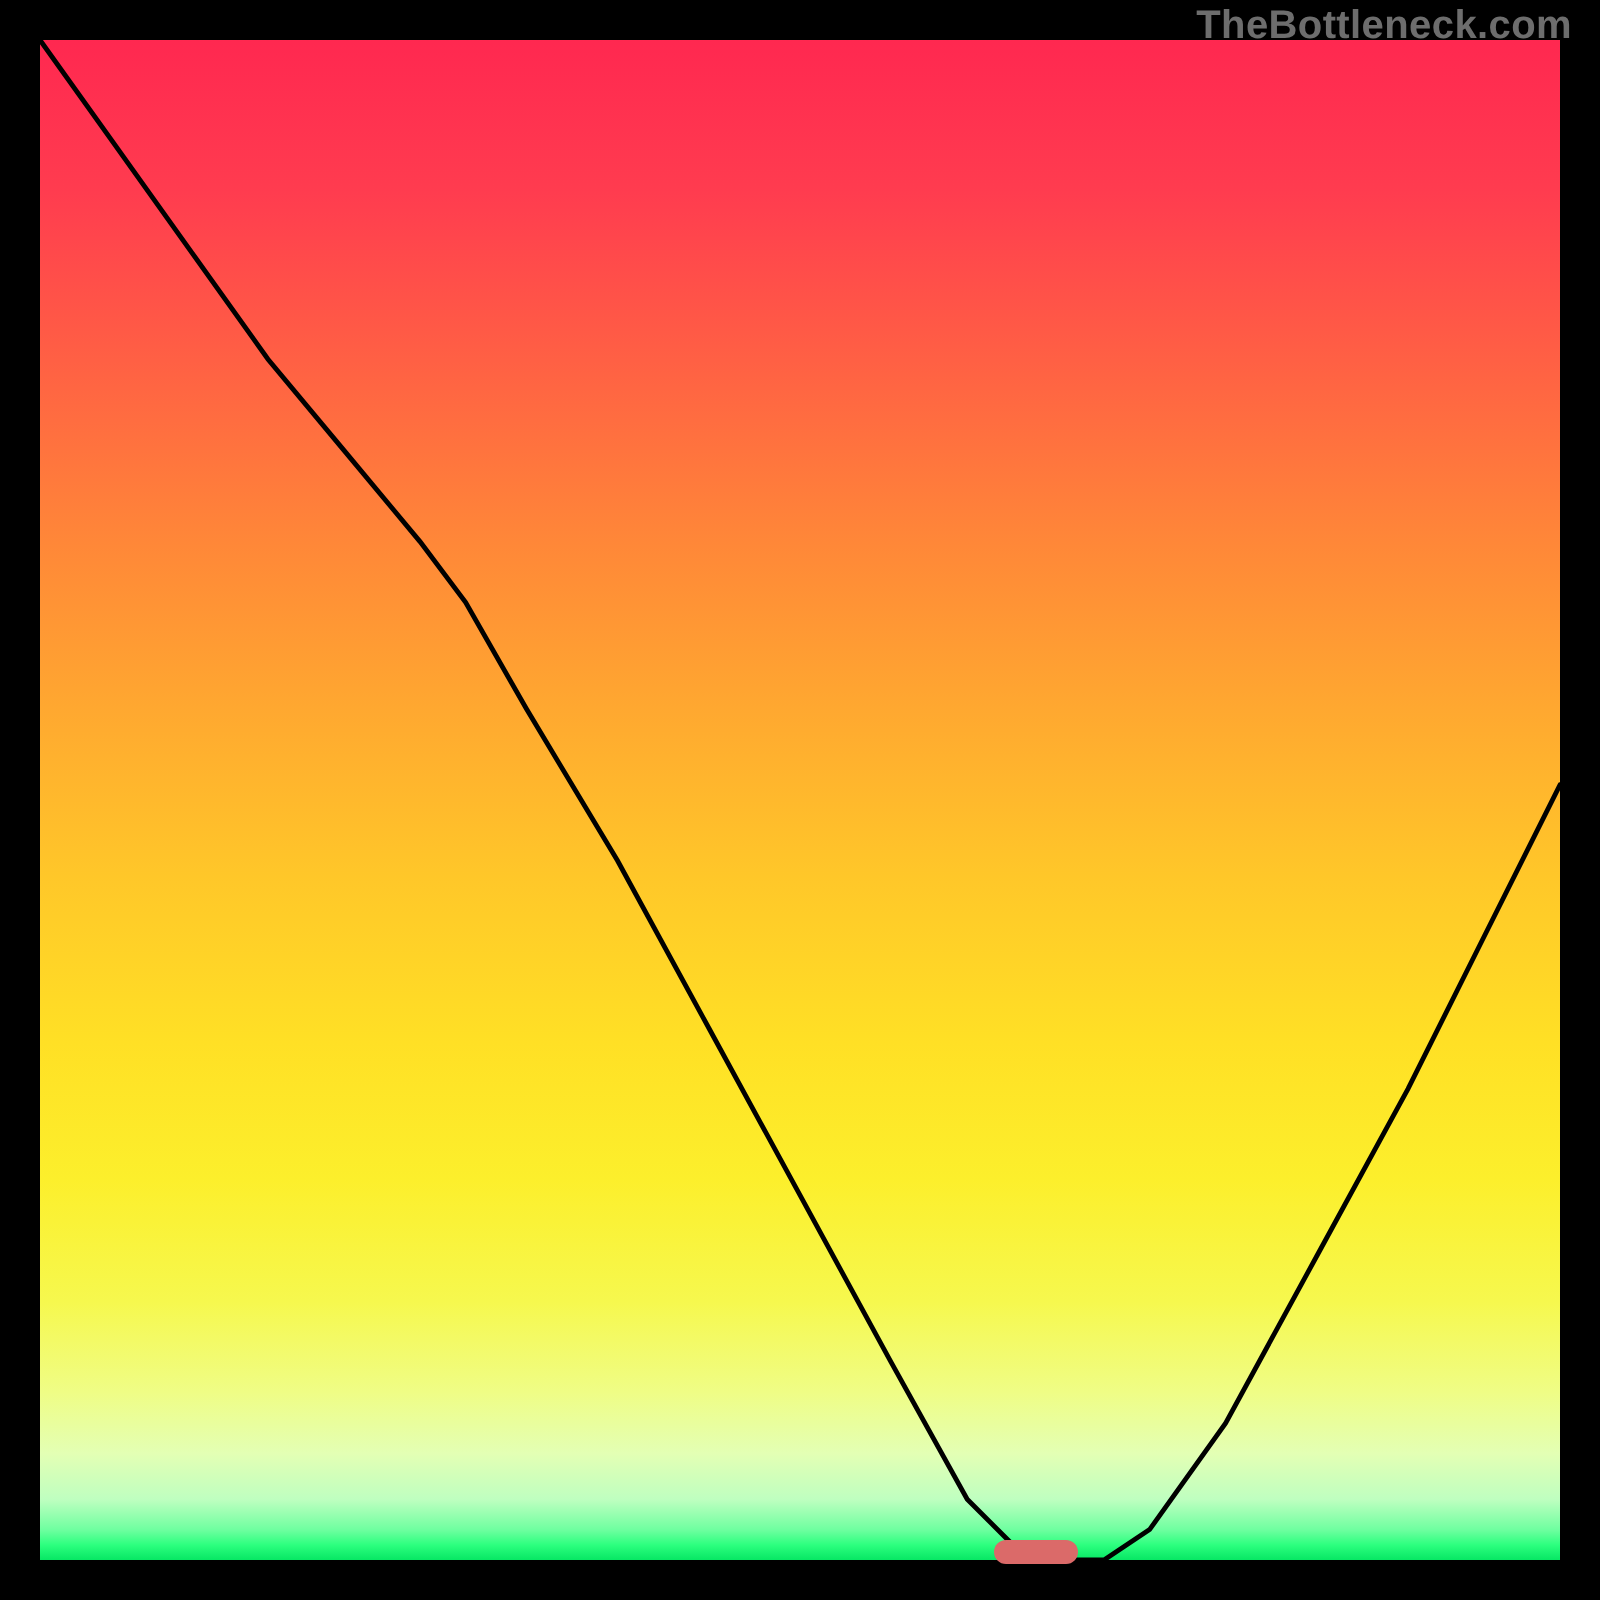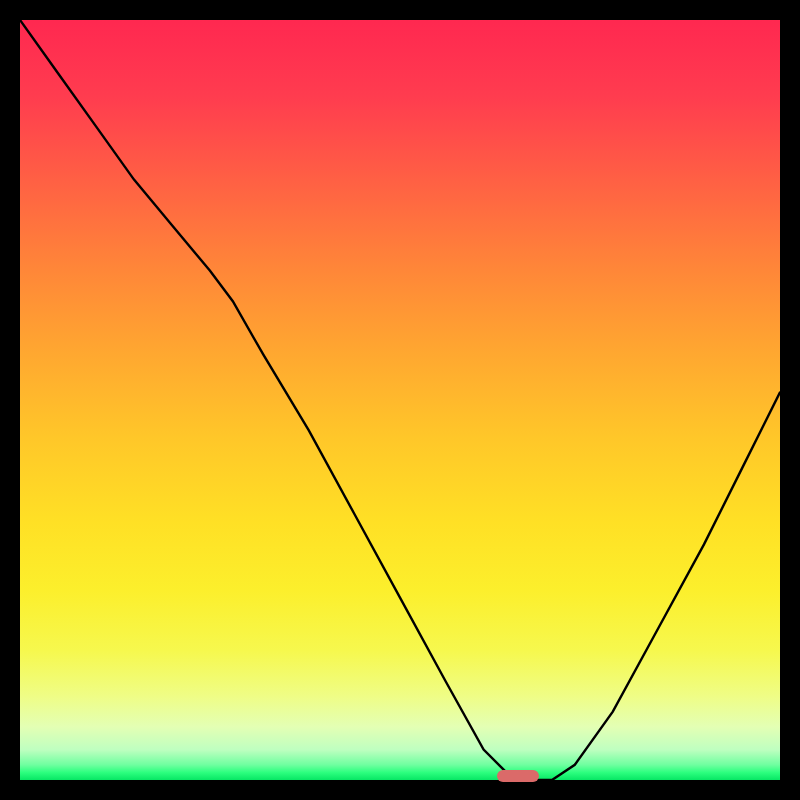--- a/index.html
+++ b/index.html
@@ -65,20 +65,21 @@
     height: 12px;
     background: #db6a69;
     border-radius: 6px;
   }
 </style>
 </head>
 <body>
 
 <div class="container">
 
+  <div class="watermark">TheBottleneck.com</div>
 
   <div class="plot-area"></div>
 
   <svg class="curve-svg" viewBox="0 0 760 760" preserveAspectRatio="none">
     <path fill="none" stroke="#000" stroke-width="2.4" stroke-linecap="round" d="M0.0 0.0 L38.0 53.2 L76.0 106.4 L114.0 159.6 L152.0 205.2 L190.0 250.8 L212.8 281.2 L243.2 334.4 L288.8 410.4 L334.4 494.0 L380.0 577.6 L425.6 661.2 L463.6 729.6 L486.4 752.4 L509.2 760.0 L532.0 760.0 L554.8 744.8 L592.8 691.6 L638.4 608.0 L684.0 524.4 L722.0 448.4 L760.0 372.4" id="curve-path"></path>
   </svg>
 
   <div class="marker" id="marker" style="left: 496.8px; top: 770.2px; background: rgb(219, 106, 105);"></div>
 
 </div>

